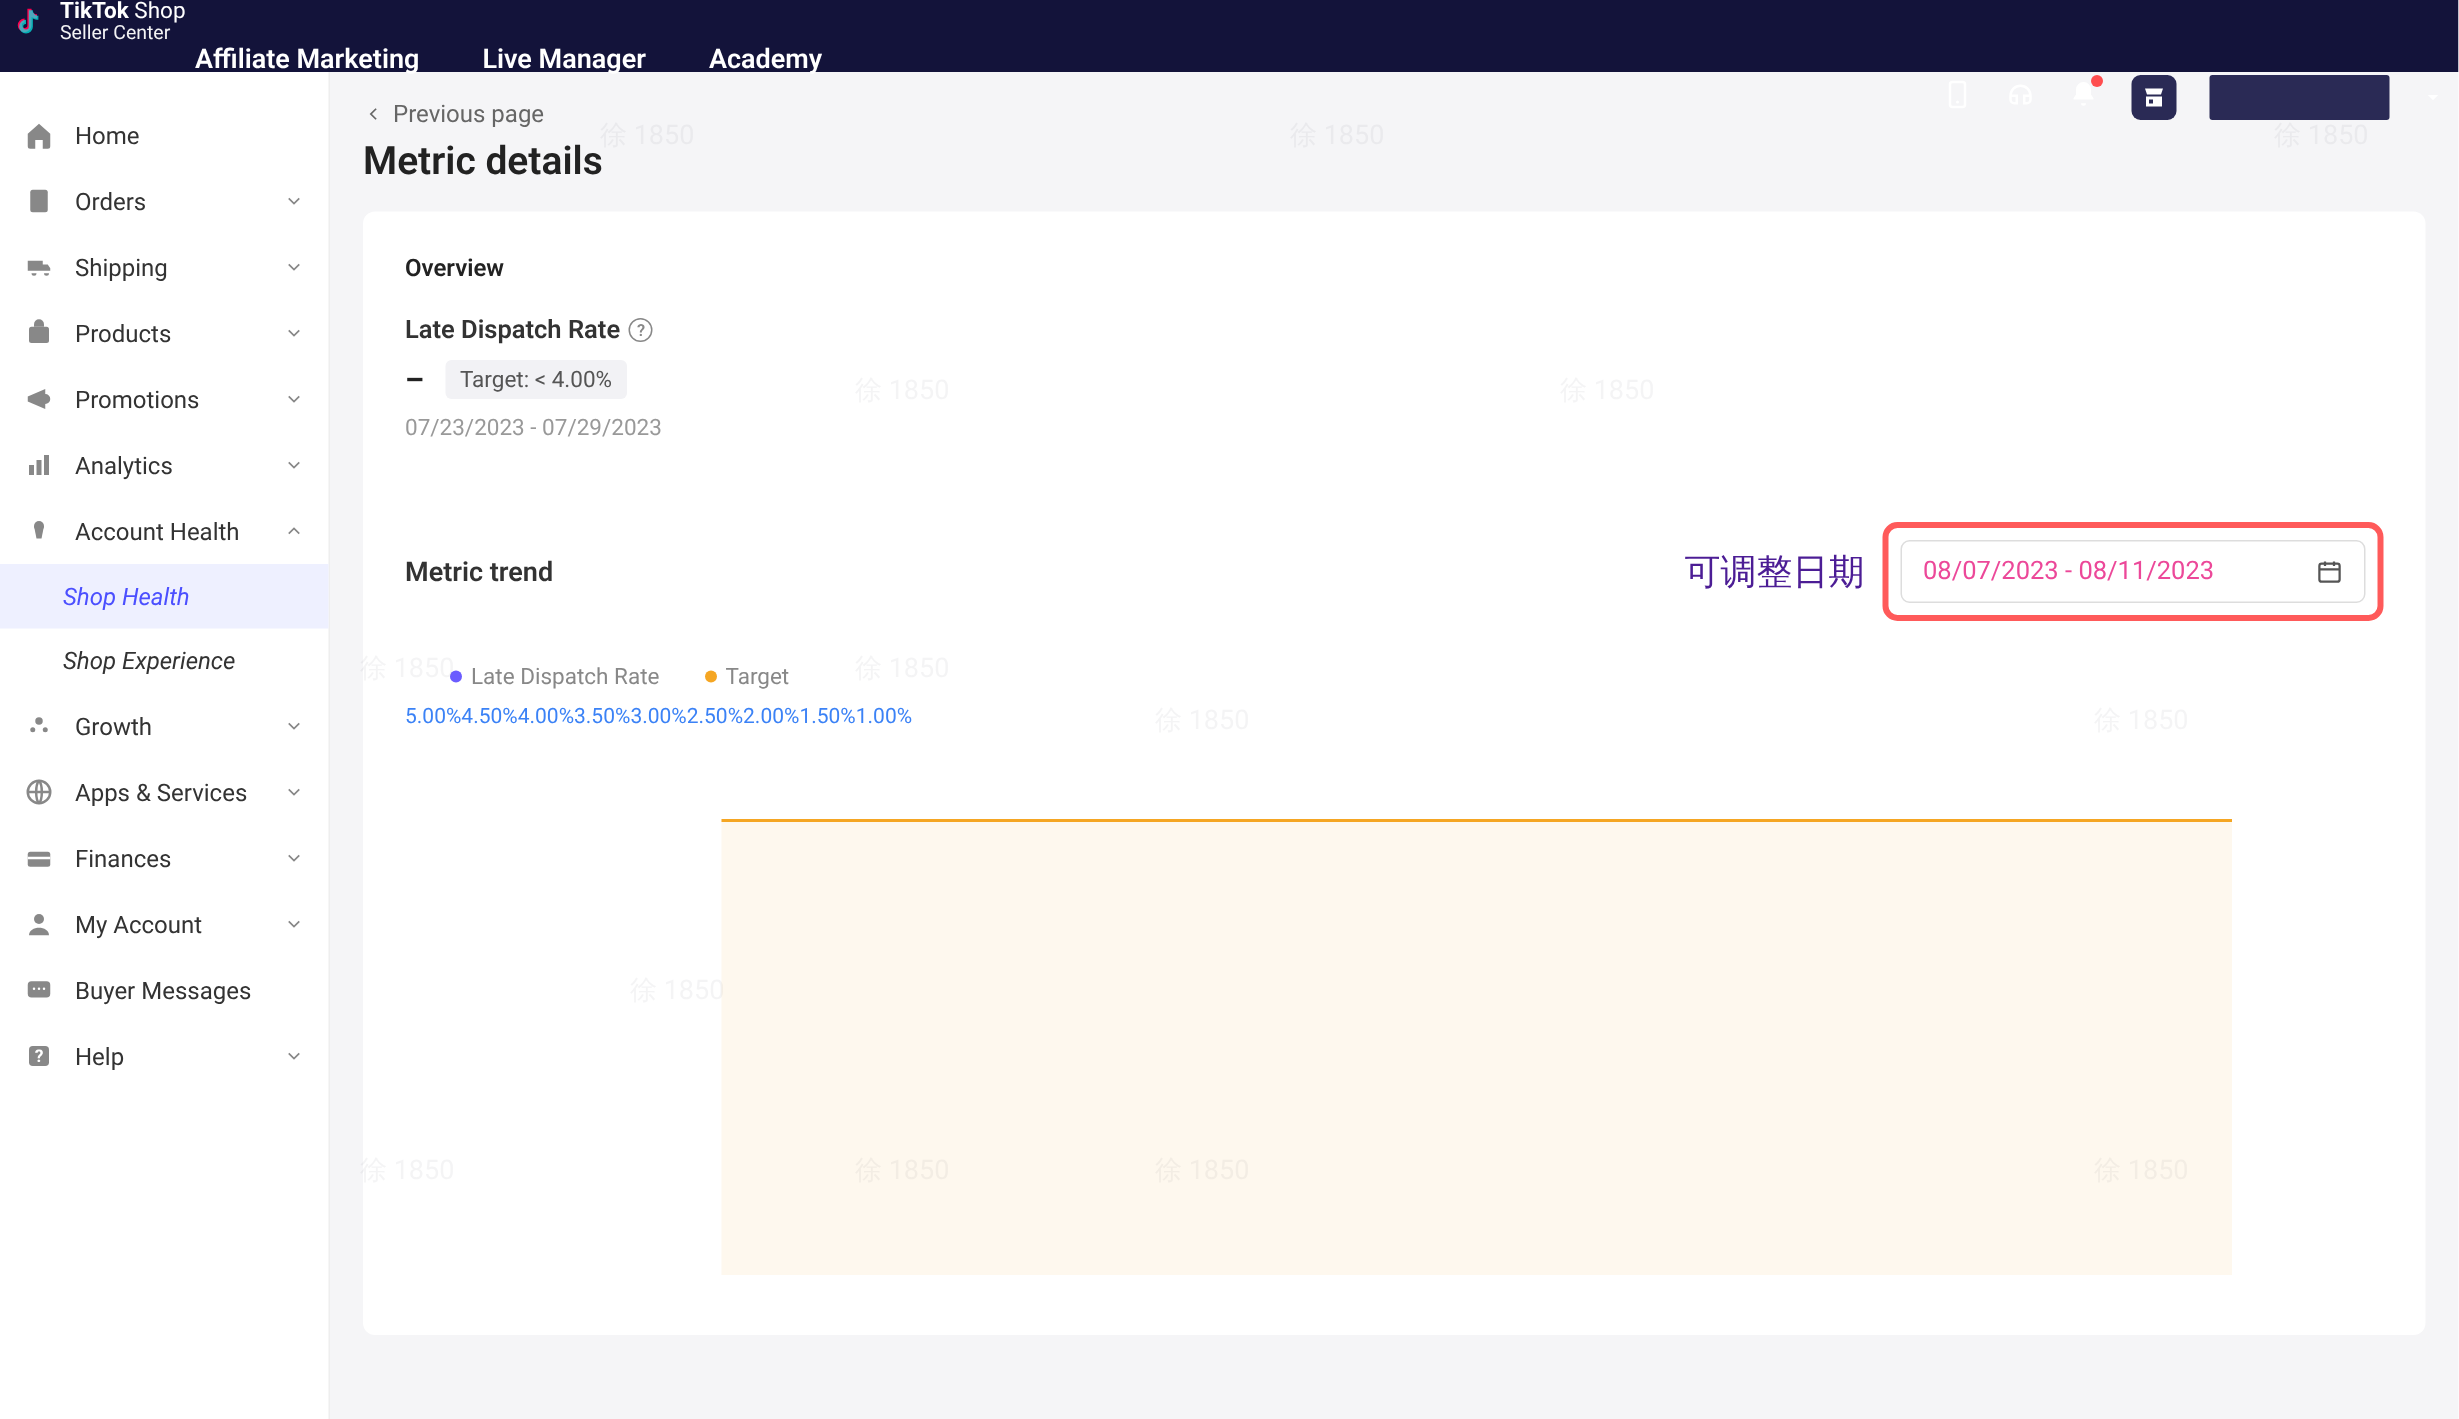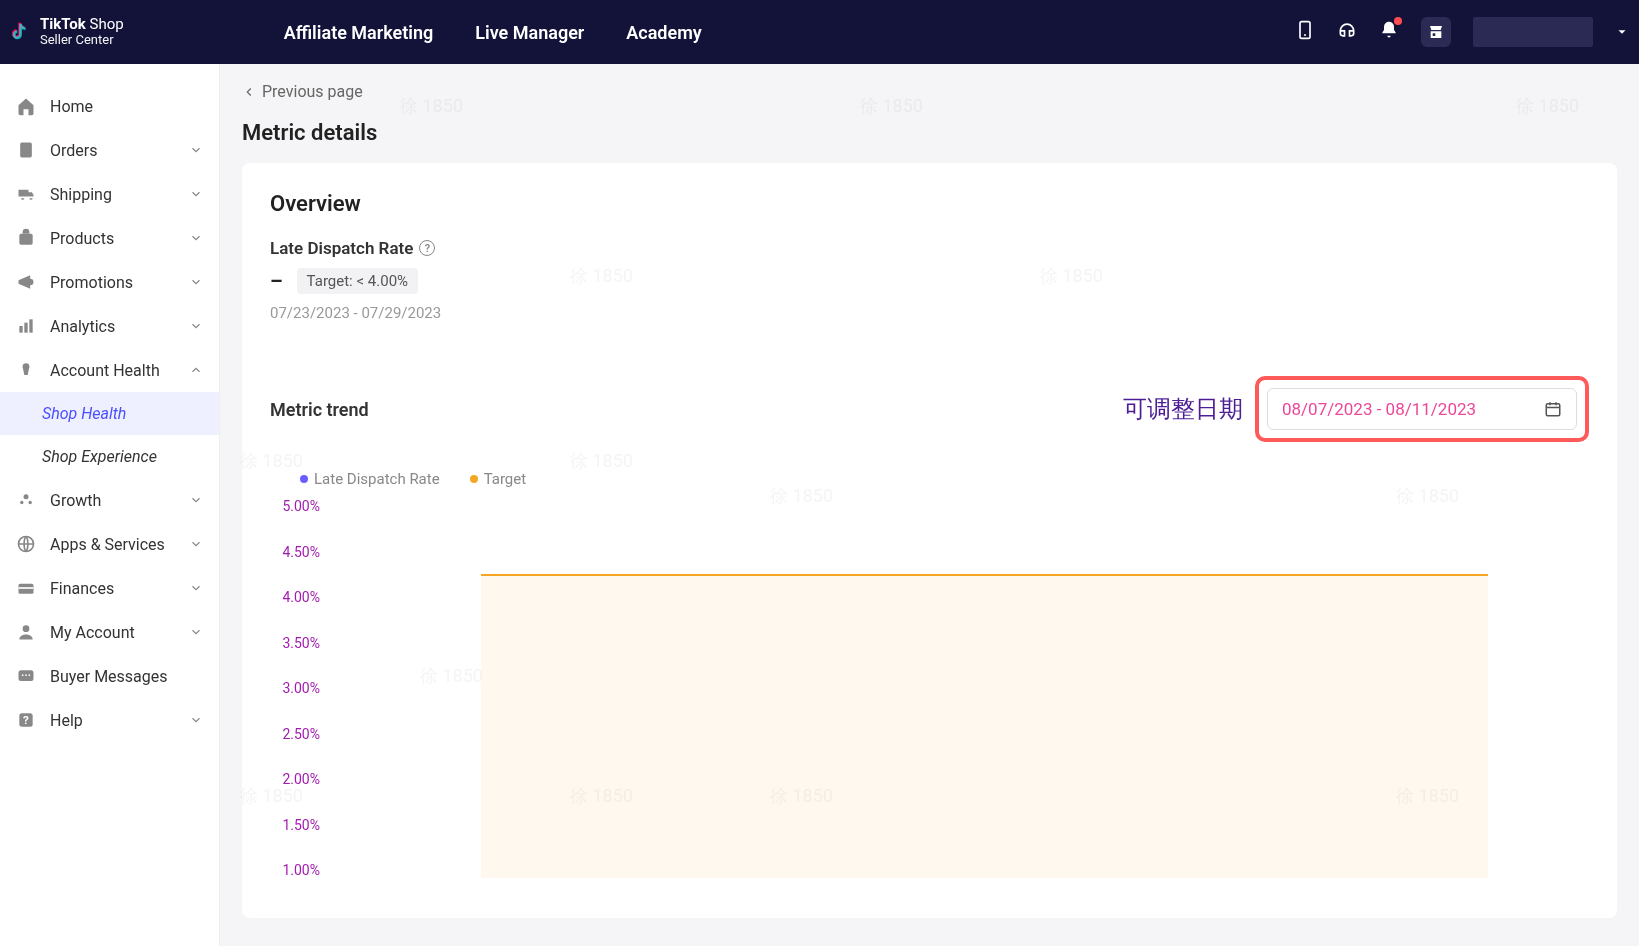--- a/index.html
+++ b/index.html
@@ -7,25 +7,25 @@
       padding: 0;
       box-sizing: border-box;
       font-family: -apple-system, BlinkMacSystemFont, "Segoe UI", Roboto, Helvetica, Arial, sans-serif;
     }
     body {
       background: #f5f5f7;
       overflow-x: hidden;
     }
     .topbar {
       background: #13133a;
-      height: 64px;
-      display: flex;
-      align-items: center;
+      height: 48px;
+      display: flex;
       padding: 0 10px 0 0;
       color: #fff;
+      flex-direction: column;
     }
     .logo-area {
       display: flex;
       align-items: center;
       gap: 8px;
       padding-left: 10px;
       padding-right: 30px;
     }
     .logo-icon {
       width: 22px;
@@ -164,33 +164,33 @@
       color: #666;
       font-size: 16px;
       cursor: pointer;
     }
     .breadcrumb svg {
       width: 14px;
       height: 14px;
       fill: #666;
     }
     .page-title {
-      font-size: 22px;
+      font-size: 26px;
       font-weight: 600;
       color: #222;
-      margin-top: 19px;
+      margin-top: 8px;
     }
     .card {
       background: #fff;
       border-radius: 8px;
       padding: 28px 28px 40px 28px;
       margin-top: 18px;
     }
     .section-title {
-      font-size: 22px;
+      font-size: 16px;
       font-weight: 600;
       color: #222;
       margin-bottom: 22px;
     }
     .metric-label {
       font-size: 17px;
       font-weight: 600;
       color: #333;
       display: flex;
       align-items: center;
@@ -290,25 +290,24 @@
       width: 8px;
       height: 8px;
       border-radius: 50%;
     }
     .chart-wrap {
       display: flex;
     }
     .y-axis {
       width: 60px;
       display: flex;
-      flex-direction: column;
       justify-content: space-between;
-      align-items: flex-end;
+      align-items: flex-start;
       padding-right: 10px;
-      color: #a21caf;
+      color: #3b82f6;
       font-size: 14px;
     }
     .chart-area {
       flex: 1;
       position: relative;
       height: 380px;
     }
     .target-line {
       position: absolute;
       left: 12%;

